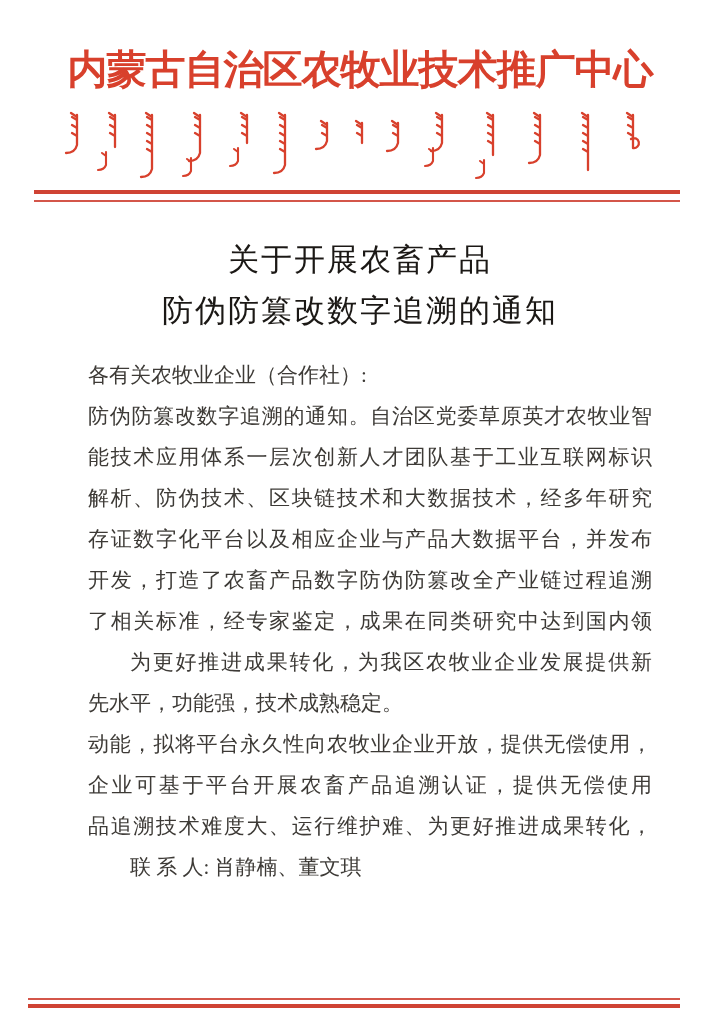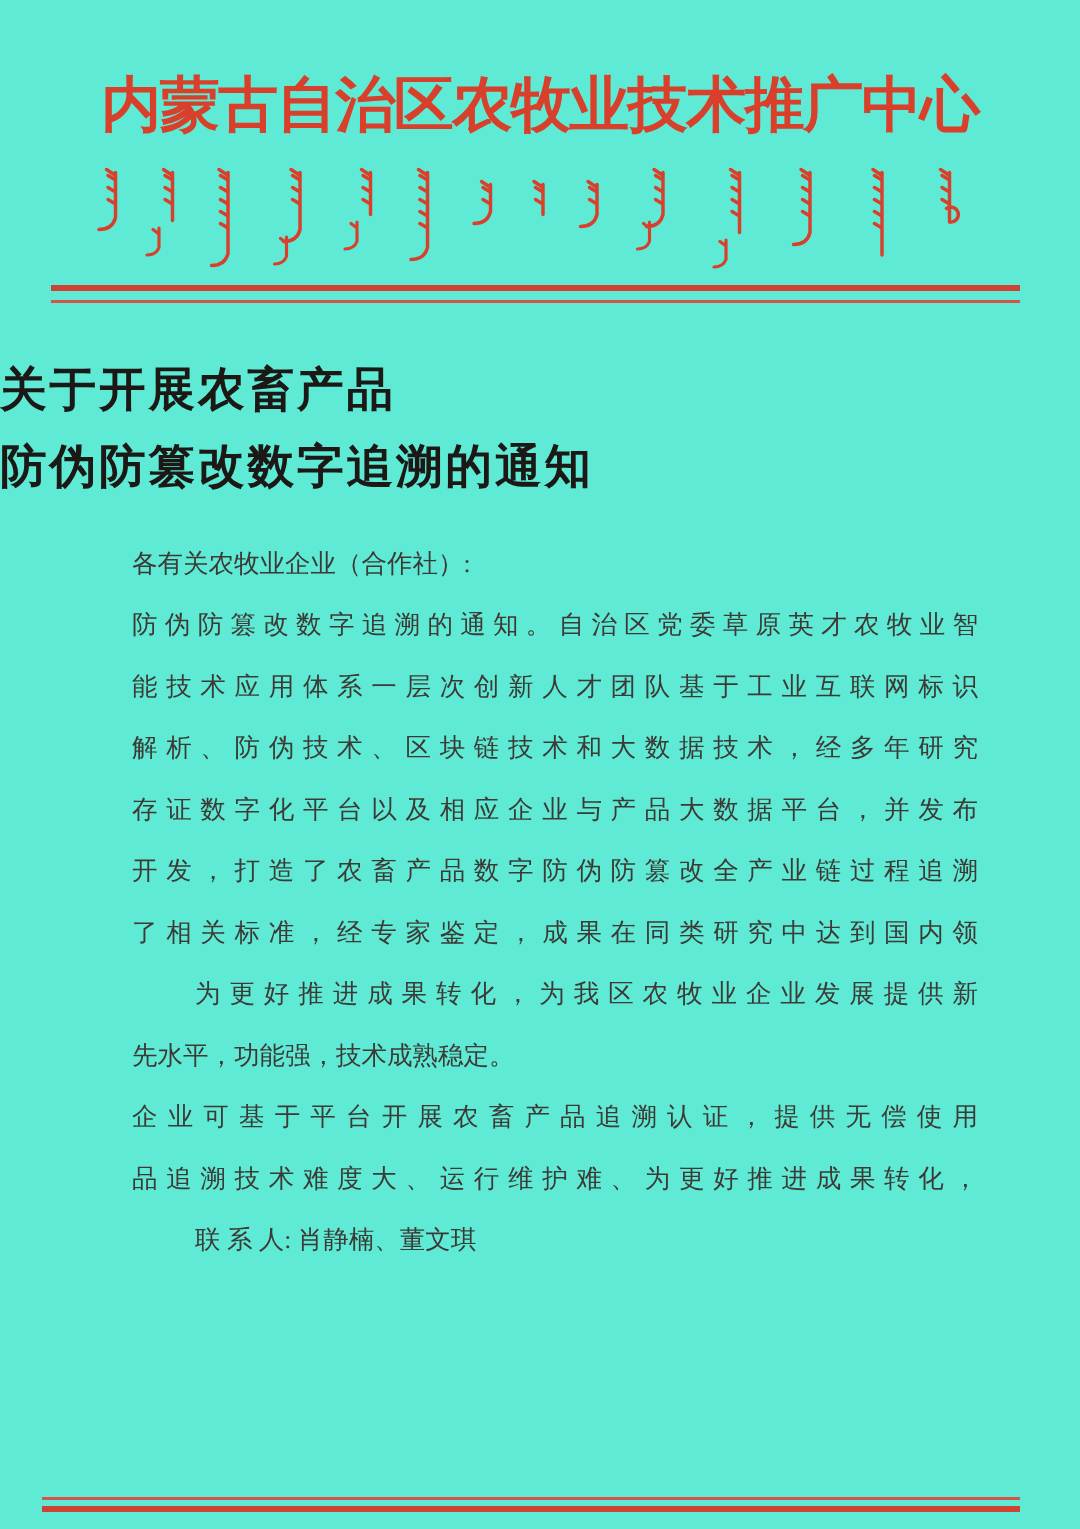--- a/index.html
+++ b/index.html
@@ -4,21 +4,21 @@
 <style>
   html, body { margin: 0; padding: 0; }
   body {
     width: 720px; height: 1019px;
     font-family: "Liberation Serif", "DejaVu Serif", serif;
     background: #e9e7e2;
   }
   .page {
     position: relative;
     width: 720px; height: 1019px;
-    background: #5eead4;
+    background: #ffffff;
     overflow: hidden;
   }
   
   .org-name {
     position: absolute;
     top: 42px; left: 0; right: 0;
     text-align: center;
     font-size: 40px;
     font-weight: bold;
     letter-spacing: -1px;
@@ -35,32 +35,33 @@
   .rule-top { position: absolute; left: 34px; right: 40px; top: 190px; }
   .rule-top .thick { height: 4px; background: #cf4334; }
   .rule-top .thin  { height: 2px; background: #d4564a; margin-top: 6px; }
   .rule-bottom { position: absolute; left: 28px; right: 40px; top: 998px; }
   .rule-bottom .thin  { height: 2px; background: #d4564a; }
   .rule-bottom .thick { height: 4px; background: #cf4334; margin-top: 4px; }
   
   .doc-title {
     position: absolute;
     top: 234px; left: 0; right: 0;
+    text-align: center;
     color: #1b1815;
-    font-weight: bold;
+    font-weight: normal;
     font-size: 31px;
     letter-spacing: 2px;
   }
   .doc-title .t-line { line-height: 51px; white-space: nowrap; }
   
   .doc-body {
     position: absolute;
     left: 88px; top: 355px;
     width: 564px;
-    font-size: 17px;
+    font-size: 21px;
     color: #3d3a36;
   }
   .doc-body .line {
     height: 41px;
     line-height: 41px;
   }
   .doc-body .line.full {
     text-align: justify;
     text-align-last: justify;
   }
@@ -108,20 +109,21 @@
   <div class="doc-body" id="doc-body">
       <div class="line">各有关农牧业企业（合作社）:</div>
       <div class="line full">防伪防篡改数字追溯的通知。自治区党委草原英才农牧业智</div>
       <div class="line full">能技术应用体系一层次创新人才团队基于工业互联网标识</div>
       <div class="line full">解析、防伪技术、区块链技术和大数据技术，经多年研究</div>
       <div class="line full">存证数字化平台以及相应企业与产品大数据平台，并发布</div>
       <div class="line full">开发，打造了农畜产品数字防伪防篡改全产业链过程追溯</div>
       <div class="line full">了相关标准，经专家鉴定，成果在同类研究中达到国内领</div>
       <div class="line full indent">为更好推进成果转化，为我区农牧业企业发展提供新</div>
       <div class="line">先水平，功能强，技术成熟稳定。</div>
+      <div class="line full">动能，拟将平台永久性向农牧业企业开放，提供无偿使用，</div>
       <div class="line full">企业可基于平台开展农畜产品追溯认证，提供无偿使用</div>
       <div class="line full">品追溯技术难度大、运行维护难、为更好推进成果转化，</div>
       <div class="line indent">联 系 人: 肖静楠、董文琪</div>
     </div>
 
   <div class="rule-bottom">
     <div class="thin"></div>
     <div class="thick"></div>
   </div>
 

